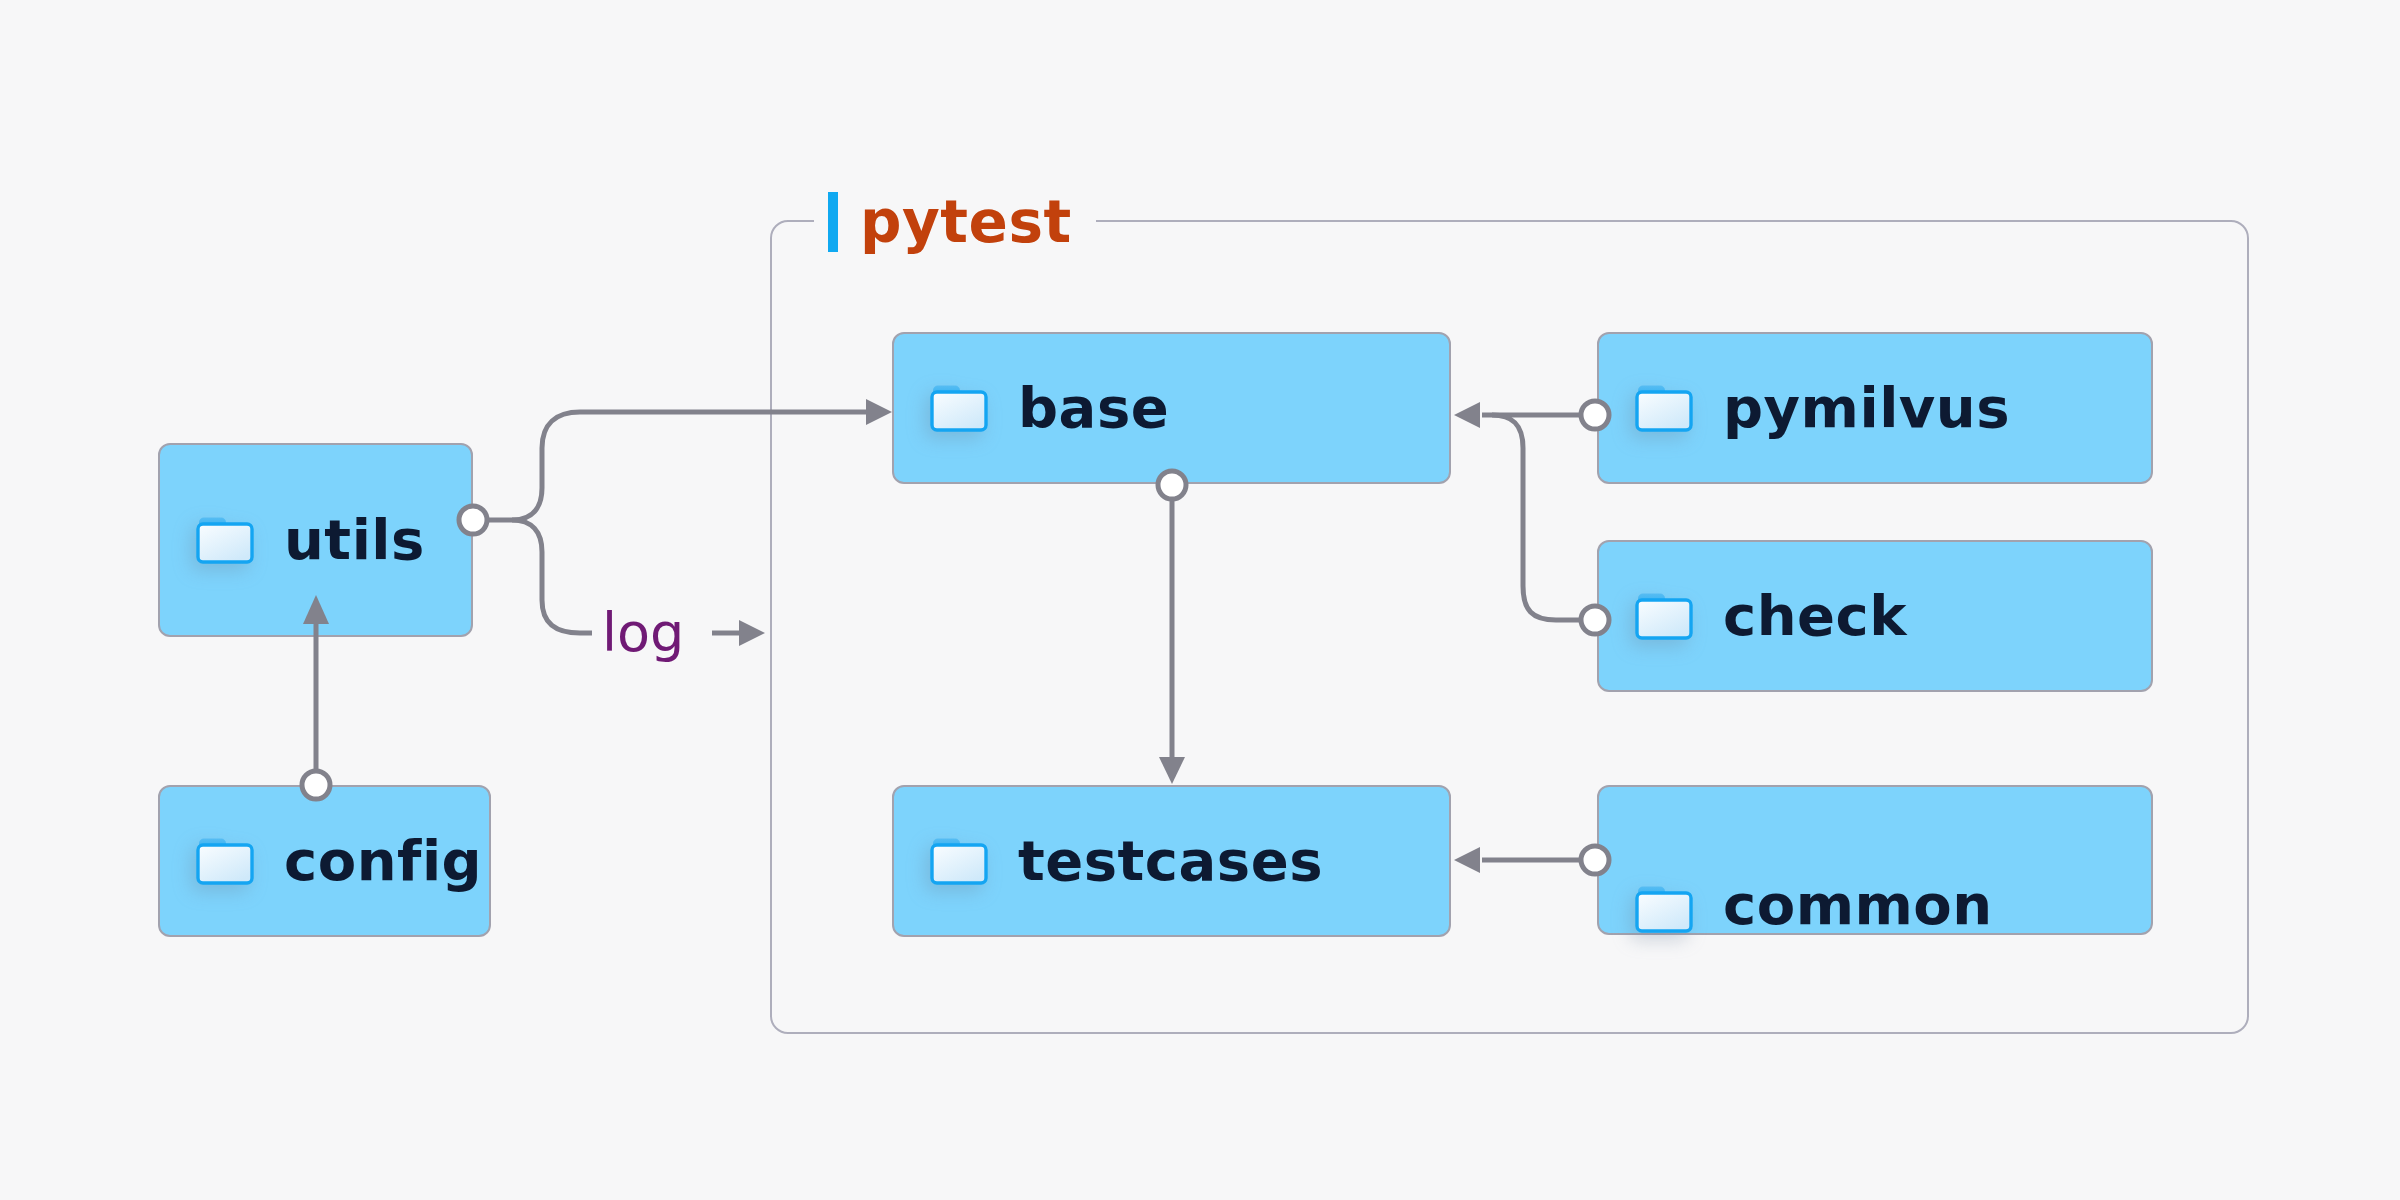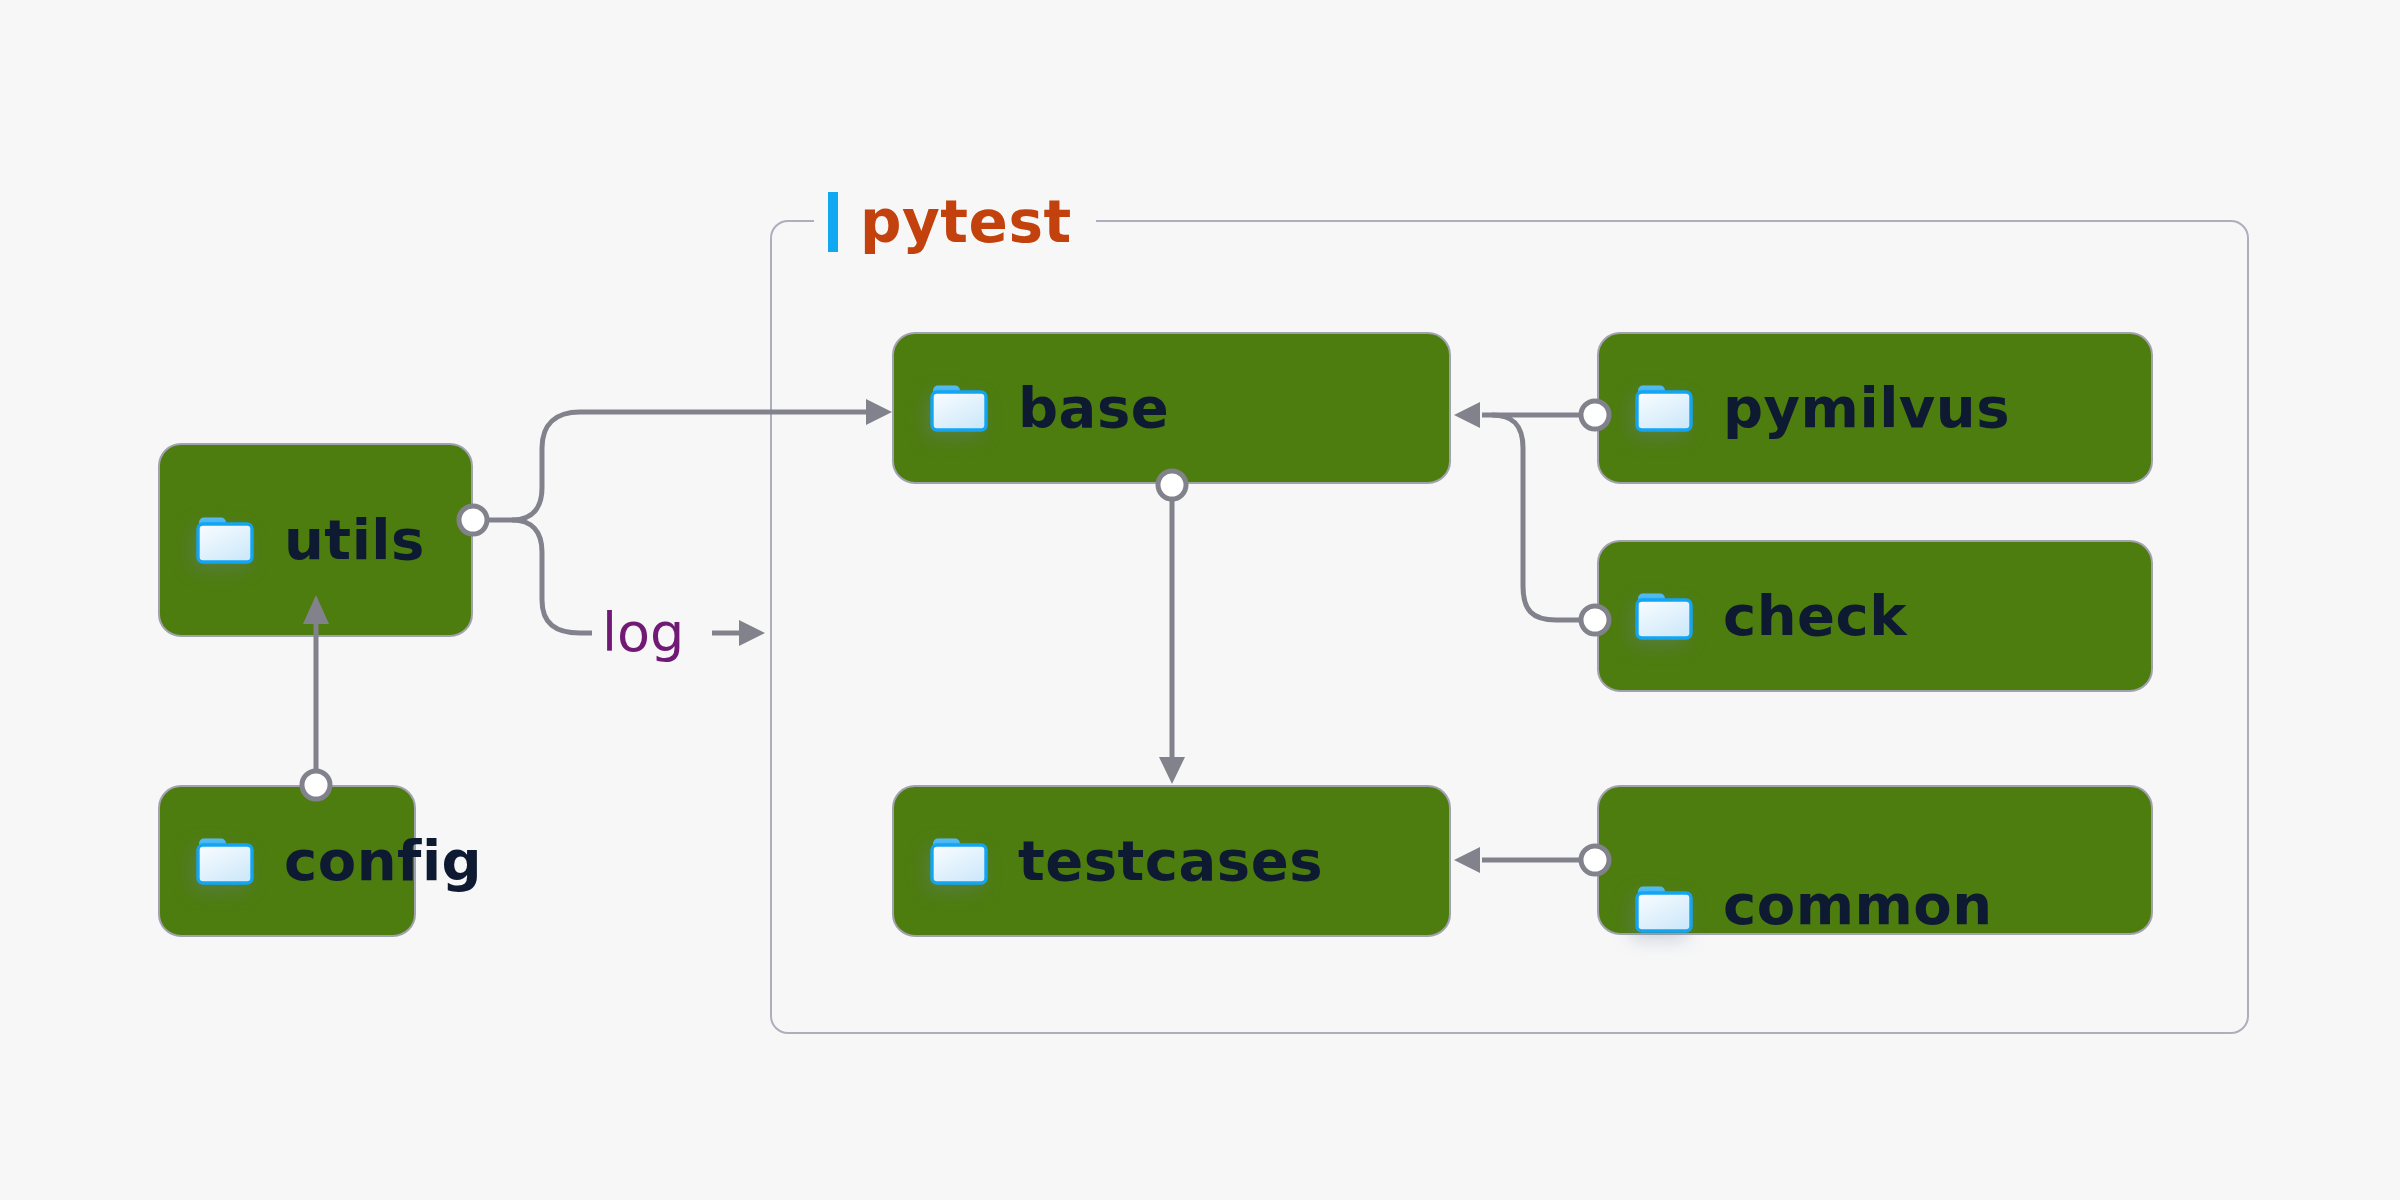--- a/index.html
+++ b/index.html
@@ -33,23 +33,23 @@
     flex:0 0 auto;
   }
   .group-label-text{
     font-size:58px;font-weight:600;color:#c2410c;letter-spacing:0.5px;
     line-height:1;white-space:nowrap;
   }
 
   
   .node{
     position:absolute;
-    background:#4d7c0f;
+    background:#7dd3fc;
     border:2px solid #A2A2AE;
-    border-radius:23px;
+    border-radius:12px;
     display:flex;align-items:center;
     padding-left:36px;gap:30px;
     box-sizing:border-box;
   }
   .node-label{
     font-size:56px;font-weight:600;color:#0D1A32;letter-spacing:0.5px;
     line-height:1;white-space:nowrap;
   }
   .folder-icon{
     flex:0 0 auto;
@@ -98,21 +98,21 @@
   </div>
 
   <div class="node" style="left:158px;top:443px;width:315px;height:194px;">
     <svg class="folder-icon" width="58" height="48" viewBox="0 0 58 48">
       <rect x="3" y="1.5" width="27" height="16" rx="5" fill="url(#tabGrad)"></rect>
       <rect x="2" y="8" width="54" height="38" rx="5" fill="url(#folderGrad)" stroke="#14A5F2" stroke-width="3.4"></rect>
     </svg>
     <span class="node-label">utils</span>
   </div>
 
-  <div class="node" style="left:158px;top:785px;width:258px;height:152px;text-align:center;">
+  <div class="node" style="left:158px;top:785px;width:333px;height:152px;text-align:center;">
     <svg class="folder-icon" width="58" height="48" viewBox="0 0 58 48">
       <rect x="3" y="1.5" width="27" height="16" rx="5" fill="url(#tabGrad)"></rect>
       <rect x="2" y="8" width="54" height="38" rx="5" fill="url(#folderGrad)" stroke="#14A5F2" stroke-width="3.4"></rect>
     </svg>
     <span class="node-label">config</span>
   </div>
 
   <div class="node" style="left:892px;top:332px;width:559px;height:152px;">
     <svg class="folder-icon" width="58" height="48" viewBox="0 0 58 48">
       <rect x="3" y="1.5" width="27" height="16" rx="5" fill="url(#tabGrad)"></rect>

